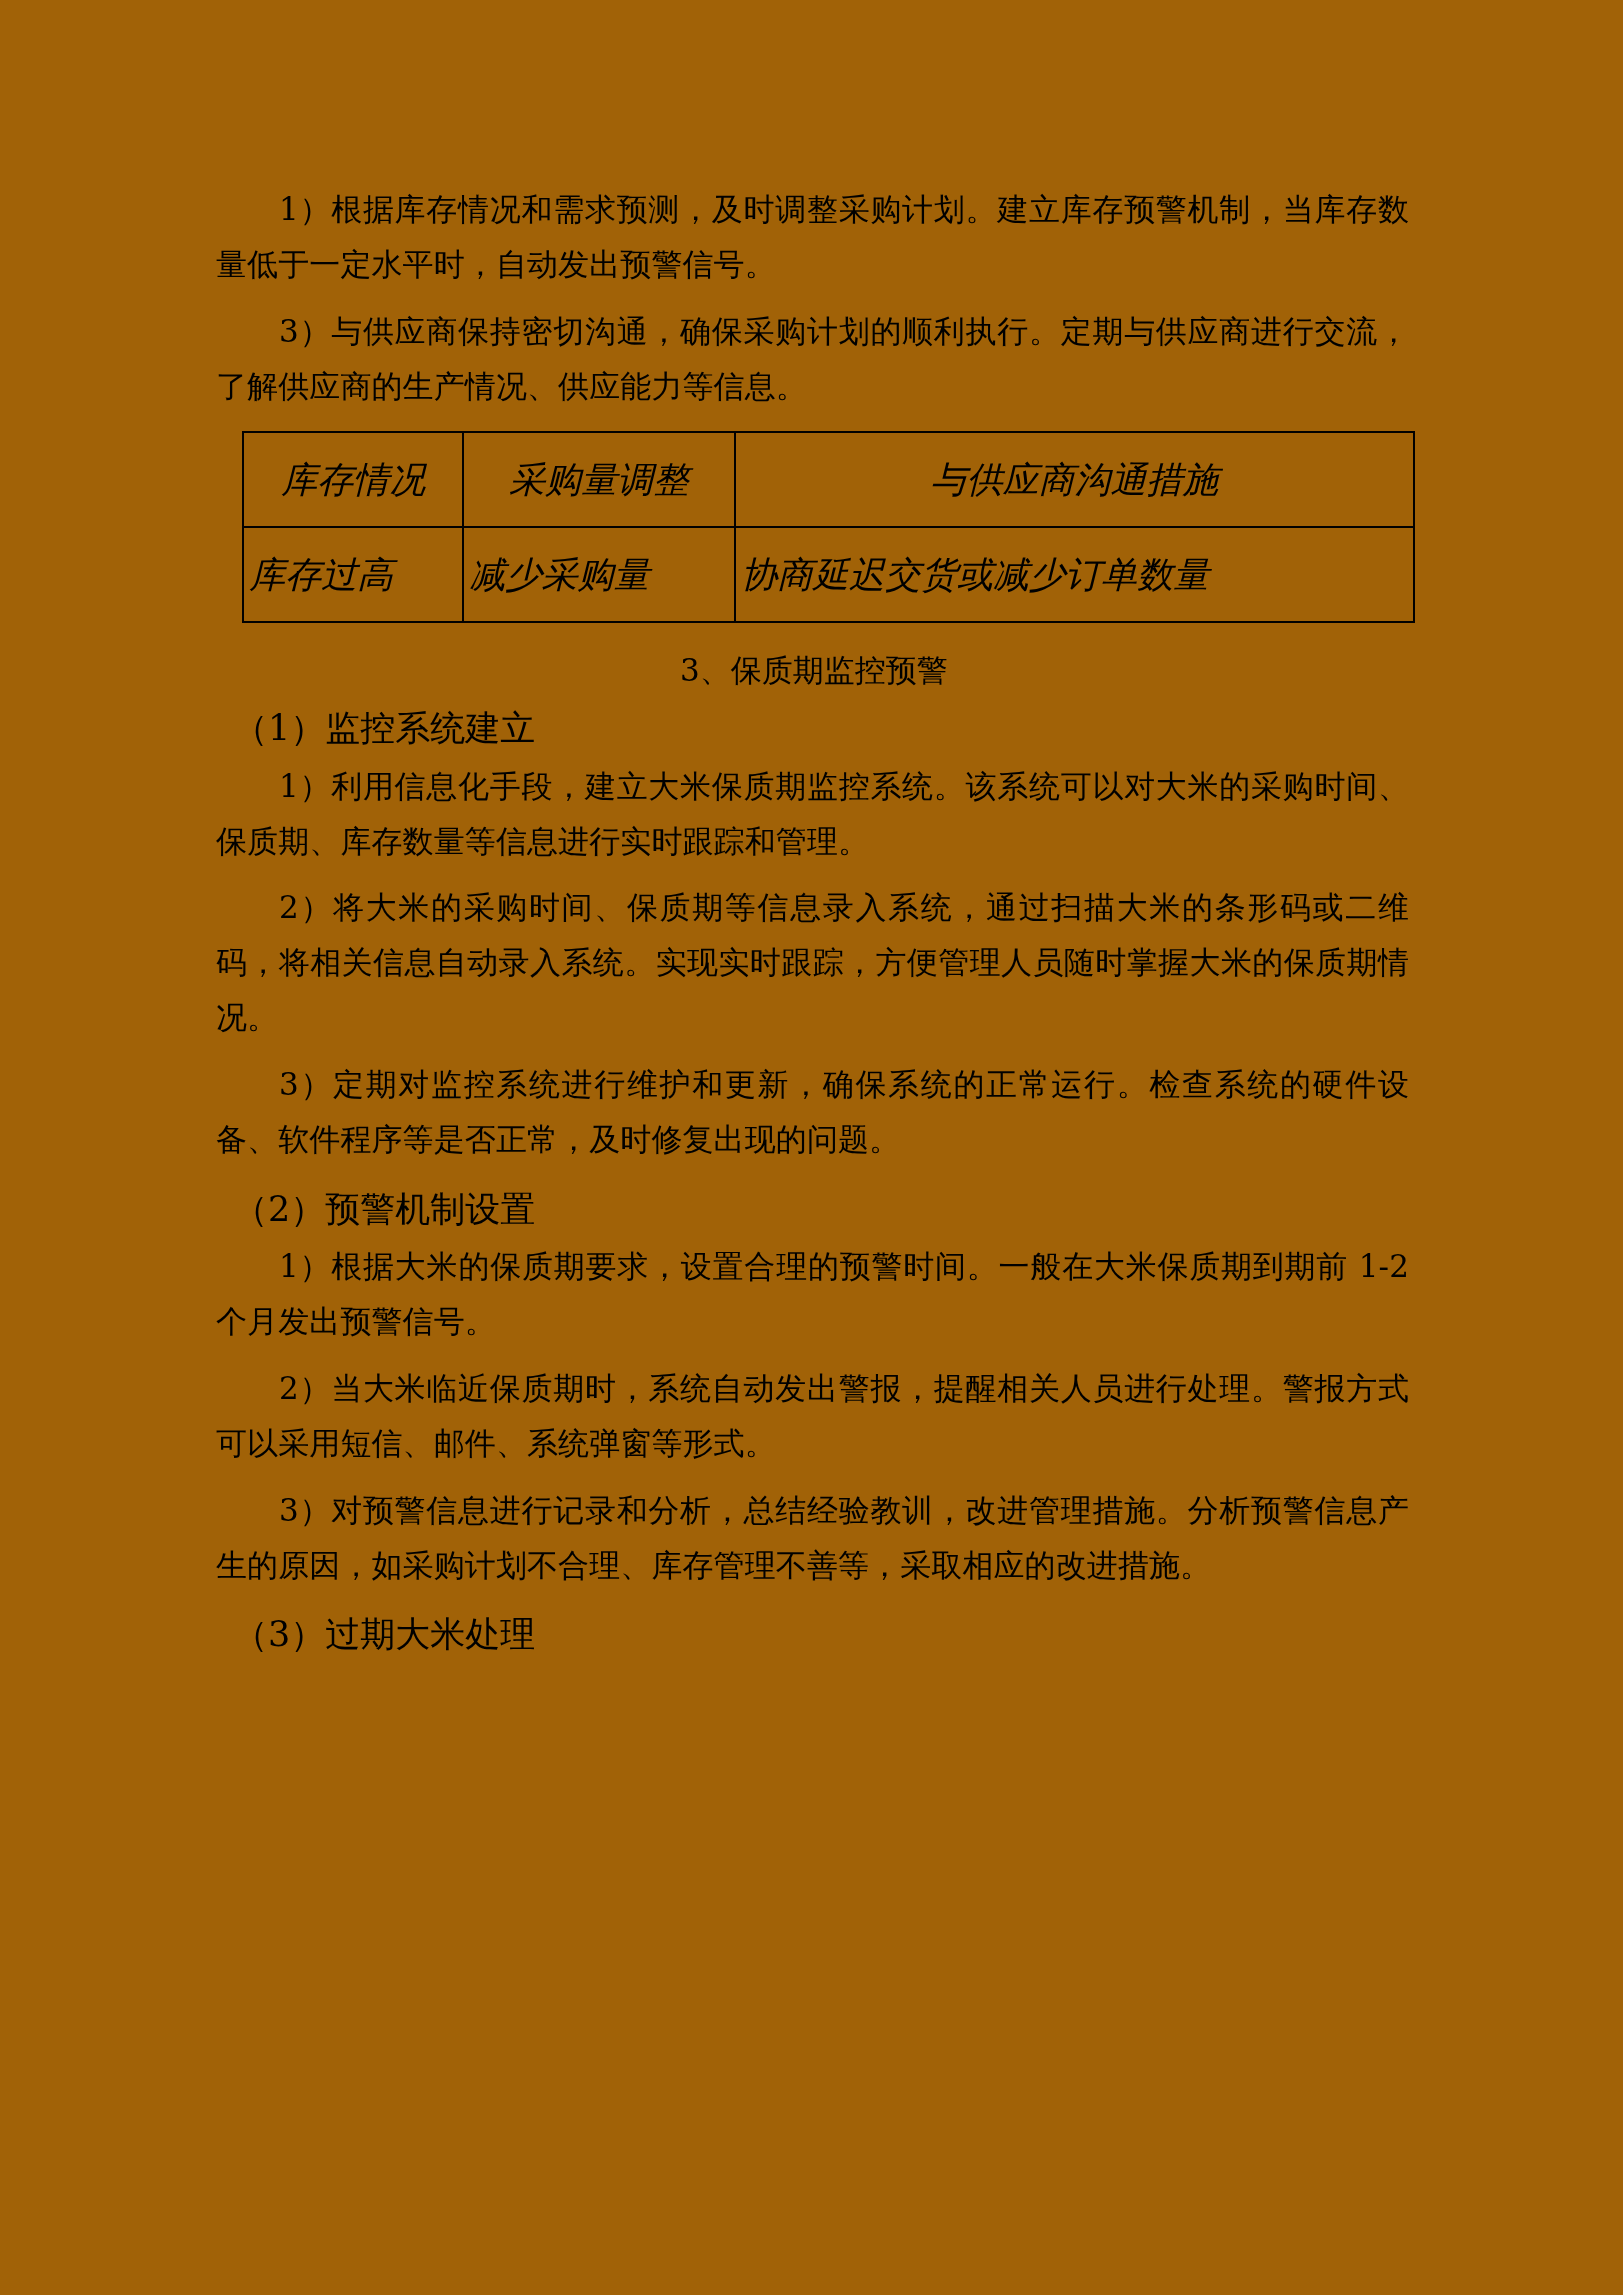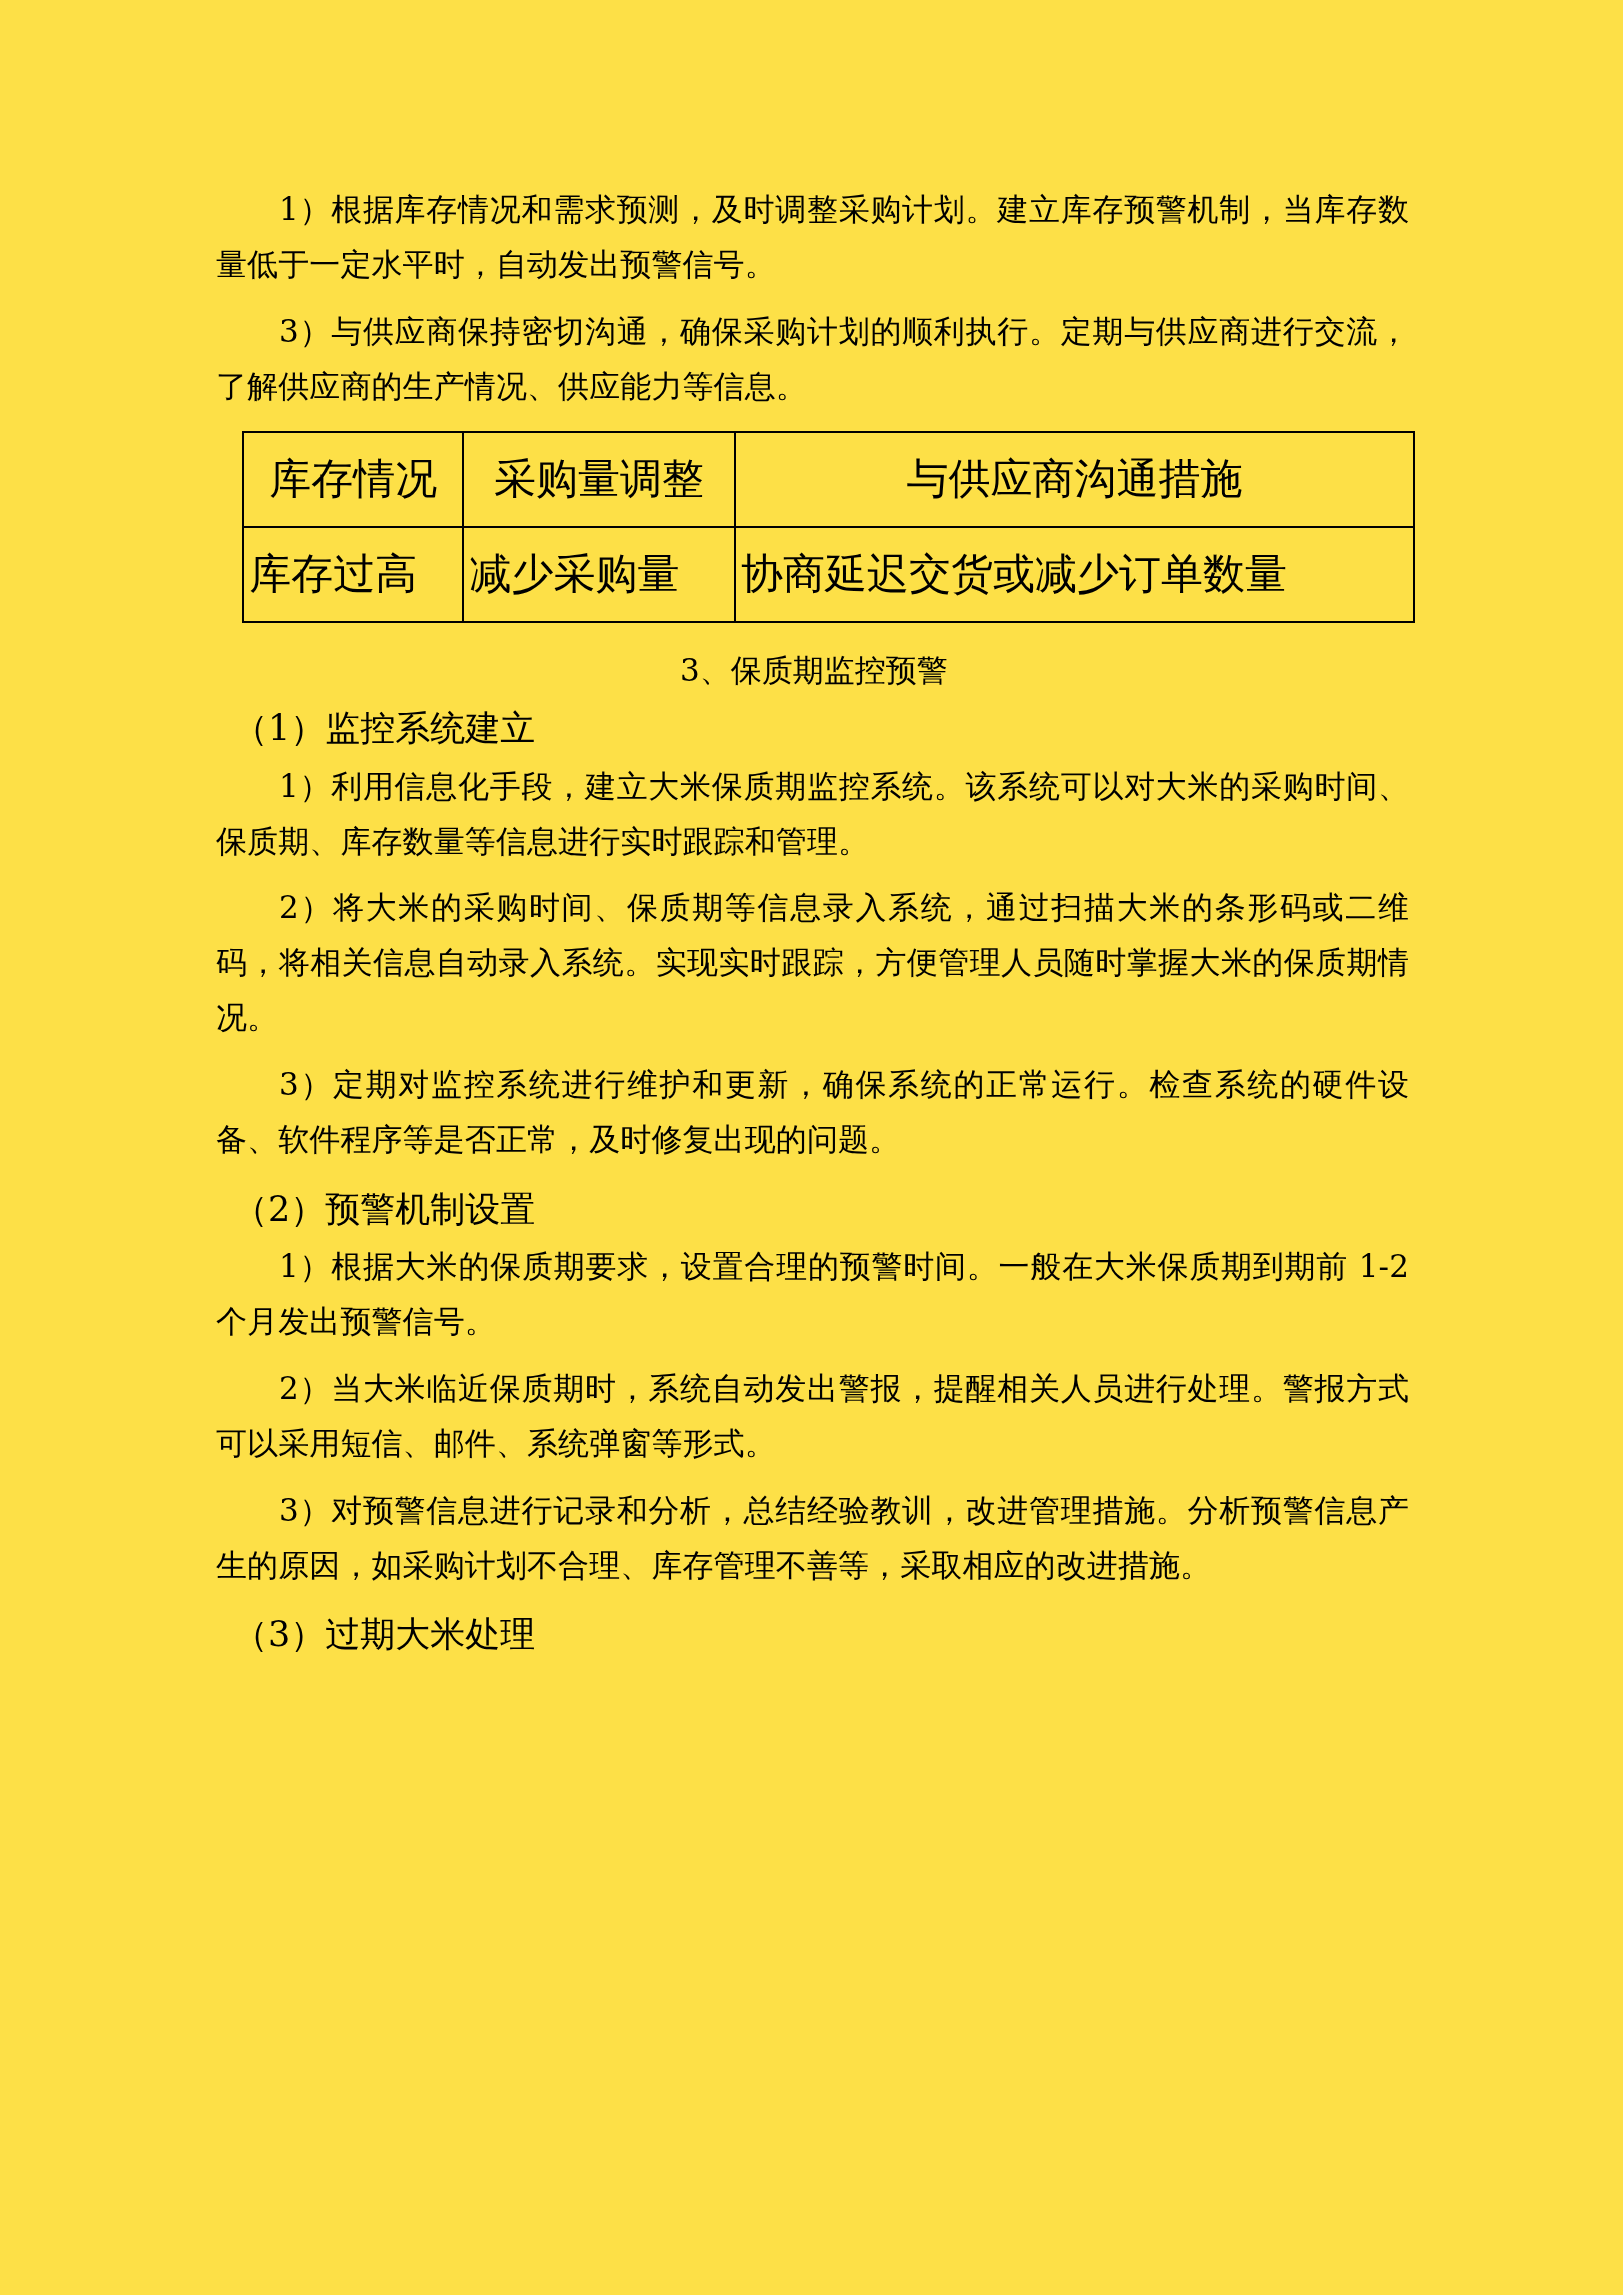--- a/index.html
+++ b/index.html
@@ -15,21 +15,21 @@
     font-family: "DejaVu Serif", "Liberation Serif", serif;
     color: #000000;
     overflow: hidden;
   }
 
   .page {
     position: absolute;
     left: 0; top: 0;
     width: 1623px;
     height: 2295px;
-    background: #fde047;
+    background: #a16207;
   }
 
   .content {
     position: absolute;
     left: 216px;
     top: 182px;
     width: 1193px;
   }
 
   
@@ -70,27 +70,28 @@
     width: 1134px;
   }
   table.doc-table {
     border-collapse: collapse;
     width: 1134px;
     table-layout: fixed;
   }
   table.doc-table td,
   table.doc-table th {
     border: 2.6px solid #000000;
-    font-size: 42px;
+    font-size: 36px;
     line-height: 1.15;
     font-weight: normal;
     vertical-align: middle;
     height: 88px;
     padding: 2.6px 5.2px;
     font-family: "DejaVu Serif", "Liberation Serif", serif;
+    font-style: italic;
   }
   .col-a { width: 208px; }
   .col-b { width: 259px; }
   .col-c { width: 667px; }
 </style>
 </head>
 <body>
 
 <div class="page">
   <div class="content">

